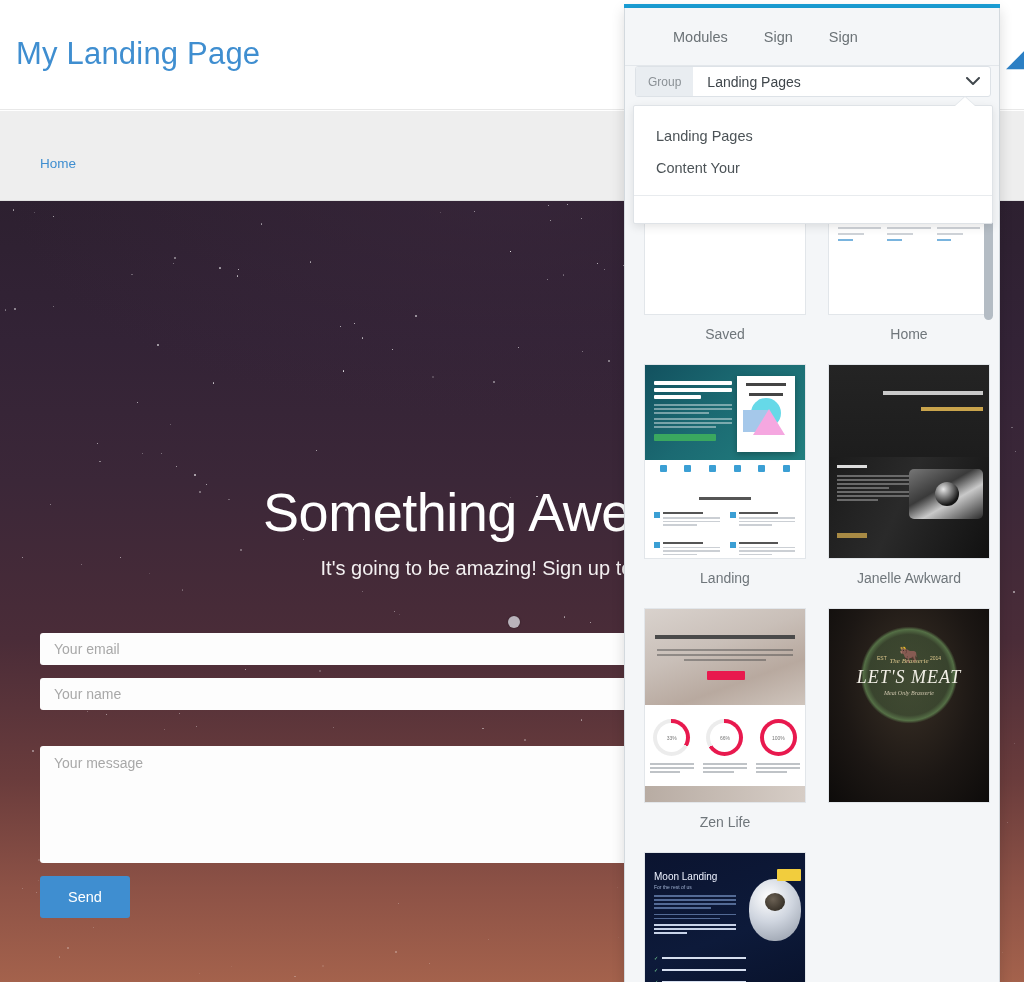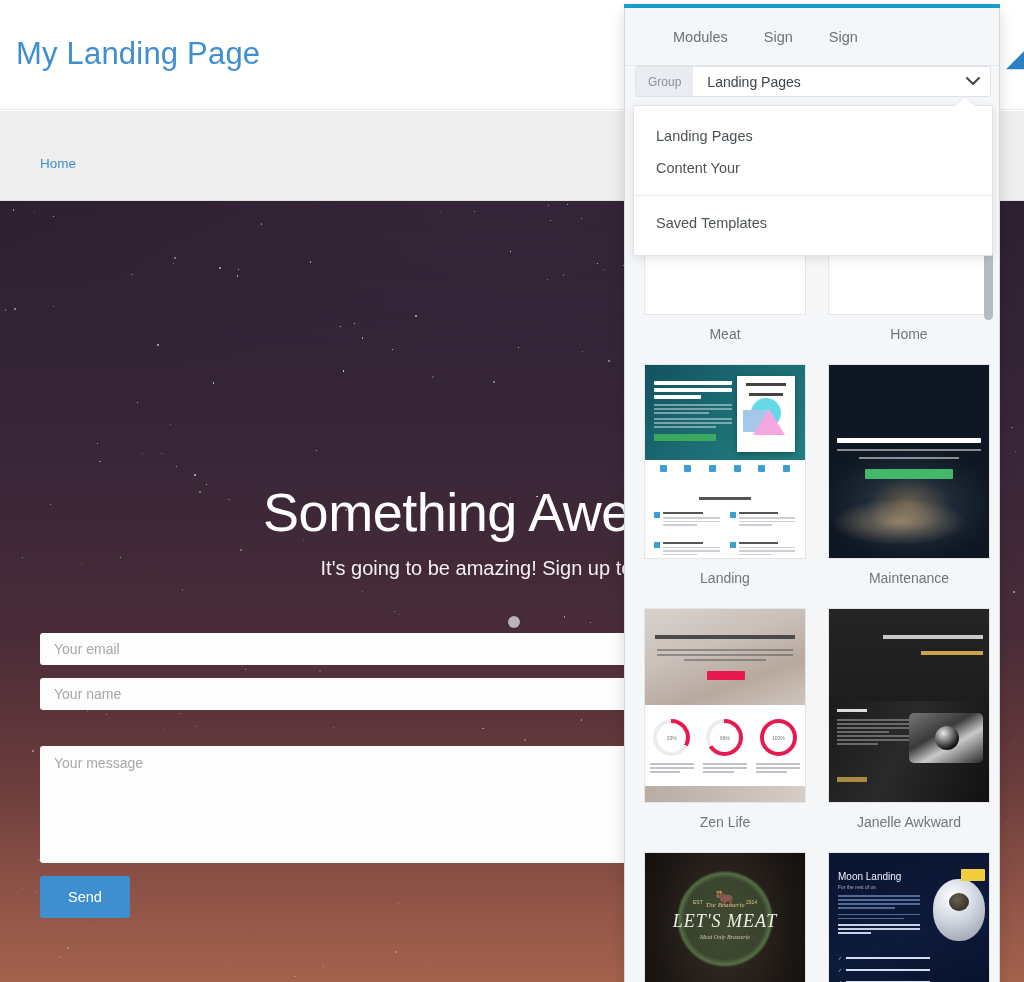--- a/index.html
+++ b/index.html
@@ -617,21 +617,21 @@
       </div>
     </div>
 
     <div class="tpl-scroll">
       <div class="tpl-grid">
 
         <div class="tpl">
           <div class="tpl-thumb">
             <div class="mini t-blank"></div>
           </div>
-          <div class="tpl-name">Meat</div>
+          <div class="tpl-name">Saved</div>
         </div>
 
         <div class="tpl">
           <div class="tpl-thumb">
             <div class="mini t-home">
               <div class="hrow">
                 <div class="hcard">
                     <div class="himg" style="background:linear-gradient(140deg,#9e6d60,#4b3a55,#2f2f3e)"></div>
                     <div class="hline"></div>
                     <div class="hline s"></div>
@@ -697,79 +697,20 @@
                   <div class="fc"><span class="fb"></span><span class="ft"><i></i><s></s><s></s><s style="width:60%"></s></span></div>
                   <div class="fc"><span class="fb"></span><span class="ft"><i></i><s></s><s></s><s style="width:60%"></s></span></div>
                   <div class="fc"><span class="fb"></span><span class="ft"><i></i><s></s><s></s><s style="width:60%"></s></span></div>
                 </div>
               </div>
             </div>
           </div>
           <div class="tpl-name">Landing</div>
         </div>
 
-        <div class="tpl">
-          <div class="tpl-thumb">
-            <div class="mini t-maint">
-              <div class="beam"></div>
-              <div class="mt">
-                  <b></b>
-                  <s></s>
-                  <s class="s2"></s>
-                  <div class="mbtn"></div>
-                </div>
-            </div>
-          </div>
-          <div class="tpl-name">Maintenance</div>
-        </div>
-
-        <div class="tpl">
-          <div class="tpl-thumb">
-            <div class="mini t-zen">
-              <div class="ztop"></div>
-              <div class="zh"></div>
-              <div class="zp">
-                  <s></s>
-                  <s></s>
-                  <s class="sh"></s>
-                </div>
-              <div class="zbtn"></div>
-              <div class="rings">
-                <div class="ring r1">
-                    <span>33%</span>
-                  </div>
-                <div class="ring r2">
-                    <span>66%</span>
-                  </div>
-                <div class="ring r3">
-                    <span>100%</span>
-                  </div>
-              </div>
-              <div class="caps">
-                <div class="cap">
-                    <s></s>
-                    <s></s>
-                    <s style="width:70%"></s>
-                  </div>
-                <div class="cap">
-                    <s></s>
-                    <s></s>
-                    <s style="width:70%"></s>
-                  </div>
-                <div class="cap">
-                    <s></s>
-                    <s></s>
-                    <s style="width:70%"></s>
-                  </div>
-              </div>
-              <div class="zbot"></div>
-            </div>
-          </div>
-          <div class="tpl-name">Zen Life</div>
-        </div>
 
         <div class="tpl">
           <div class="tpl-thumb">
             <div class="mini t-jan">
               <div class="jtop"></div>
               <div class="jt1"></div>
                 <div class="jt2"></div>
               <div class="jbot"></div>
               <div class="jabout">
                   <b></b>
@@ -783,20 +724,65 @@
                 </div>
               <div class="jsig"></div>
               <div class="cam"></div>
             </div>
           </div>
           <div class="tpl-name">Janelle Awkward</div>
         </div>
 
         <div class="tpl">
           <div class="tpl-thumb">
+            <div class="mini t-zen">
+              <div class="ztop"></div>
+              <div class="zh"></div>
+              <div class="zp">
+                  <s></s>
+                  <s></s>
+                  <s class="sh"></s>
+                </div>
+              <div class="zbtn"></div>
+              <div class="rings">
+                <div class="ring r1">
+                    <span>33%</span>
+                  </div>
+                <div class="ring r2">
+                    <span>66%</span>
+                  </div>
+                <div class="ring r3">
+                    <span>100%</span>
+                  </div>
+              </div>
+              <div class="caps">
+                <div class="cap">
+                    <s></s>
+                    <s></s>
+                    <s style="width:70%"></s>
+                  </div>
+                <div class="cap">
+                    <s></s>
+                    <s></s>
+                    <s style="width:70%"></s>
+                  </div>
+                <div class="cap">
+                    <s></s>
+                    <s></s>
+                    <s style="width:70%"></s>
+                  </div>
+              </div>
+              <div class="zbot"></div>
+            </div>
+          </div>
+          <div class="tpl-name">Zen Life</div>
+        </div>
+
+        <div class="tpl">
+          <div class="tpl-thumb">
             <div class="mini t-meat">
               <div class="ring"></div>
               <div class="cow">🐂</div>
               <div class="est l">EST</div>
                 <div class="est r">2014</div>
               <div class="logo">
                 <div class="sc">The Brasserie</div>
                 <div class="big">LET'S MEAT</div>
                 <div class="sm">Meat Only Brasserie</div>
               </div>
@@ -850,18 +836,17 @@
 
     <div class="pscroll-track">
       <div class="pscroll-thumb" style="top:0"></div>
     </div>
 
     <div class="dropdown">
       <div class="dropdown-arrow"></div>
       <div class="dd-item">Landing Pages</div>
       <div class="dd-item">Content Your</div>
       <div class="dd-sep"></div>
-      <div class="dd-item">Saved Templates</div>
     </div>
   </div>
 
   <div class="edge-icon">◢</div>
 </div>
 
 </body></html>

